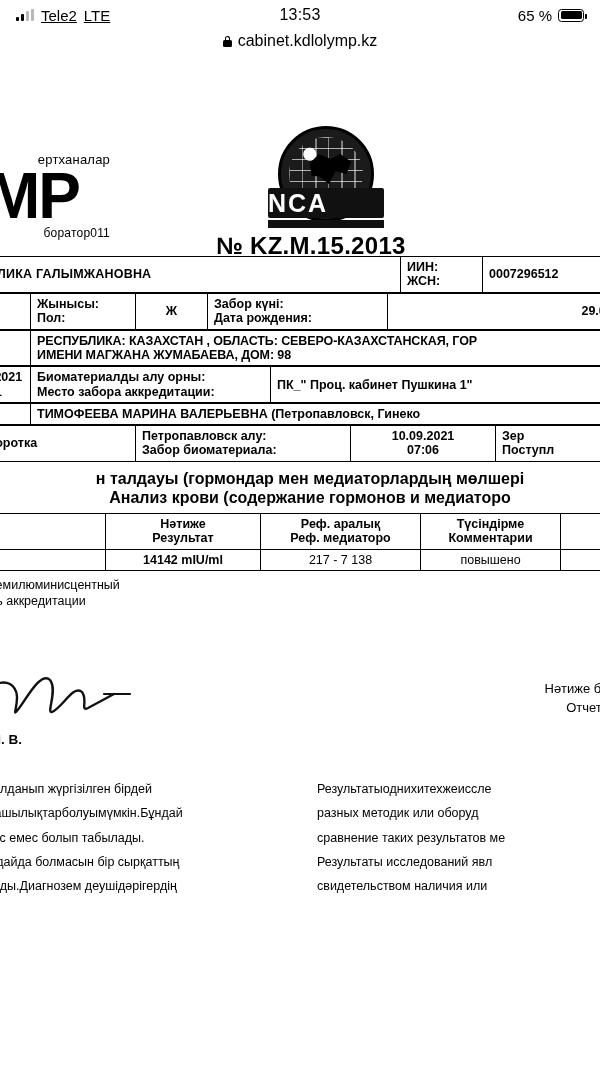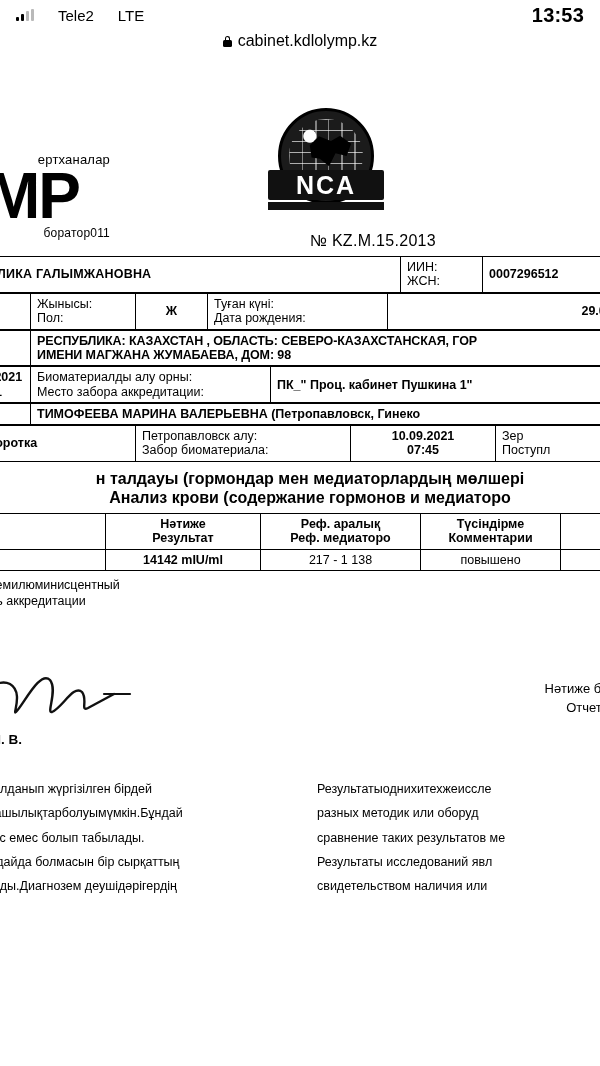--- a/index.html
+++ b/index.html
@@ -22,27 +22,28 @@
     display: flex;
     align-items: center;
     padding: 4px 16px 0 16px;
     font-size: 15px;
     font-weight: bold;
     box-sizing: border-box;
   }
   .sb-left {
     display: flex;
     align-items: center;
-    gap: 24px;
+    gap: 7px;
     flex: 1 1 0;
+    text-decoration: underline;
   }
   .sb-center {
     flex: 0 0 auto;
-    font-size: 20px;
-    font-weight: bold;
+    font-size: 16px;
+    font-weight: normal;
     letter-spacing: 0.2px;
   }
   .sb-right {
     flex: 1 1 0;
     display: flex;
     align-items: center;
     justify-content: flex-end;
     gap: 6px;
     font-size: 15px;
     font-weight: normal;
@@ -178,23 +179,23 @@
     font-size: 12px;
     letter-spacing: .2px;
     white-space: nowrap;
     text-align: right;
     margin-left: 6px;
   }
 
   .nca {
     position: absolute;
     left: 296px;
-    top: 12px;
+    top: 30px;
     width: 120px;
-    text-align: center;
+    text-align: left;
   }
   .globe {
     width: 96px;
     height: 96px;
     border-radius: 50%;
     margin: 0 auto;
     background:
       radial-gradient(circle at 32% 28%, #ffffff 0 6px, transparent 7px),
       #1b1b1b;
     position: relative;
@@ -241,42 +242,42 @@
     height: 8px;
     background: #111;
     position: relative;
     z-index: 3;
   }
   .cert-no {
     position: absolute;
     left: 246px;
     top: 136px;
     width: 220px;
-    text-align: right;
-    font-size: 16px;
-    font-weight: normal;
+    text-align: left;
+    font-size: 24px;
+    font-weight: bold;
     letter-spacing: .3px;
   }
 
   
   table.doc-t {
     border-collapse: collapse;
     width: 680px;
     table-layout: fixed;
   }
   table.doc-t td {
     border: 1px solid #000;
     padding: 3px 6px;
     font-size: 12.5px;
     vertical-align: middle;
   }
   .b { font-weight: bold; }
   .c { text-align: center; }
   .r { text-align: right; }
-  .two-line { line-height: 1.15; }
+  .two-line { line-height: 1.15; font-weight: bold; }
   .nm { font-size: 15px; font-weight: bold; letter-spacing: .2px; }
   .big { font-size: 15px; font-weight: bold; }
 
   .addr td { font-size: 12px; font-weight: bold; letter-spacing: -.1px; }
   .doctor td { font-size: 13px; font-weight: bold; padding: 6px; }
 
   .title-block {
     text-align: center;
     padding: 8px 0 4px 0;
   }
@@ -359,20 +360,26 @@
     <span class="signal">
         <i></i>
         <i></i>
         <i></i>
         <i></i>
       </span>
     <span class="carrier">Tele2</span>
     <span class="lte">LTE</span>
   </div>
   <div class="sb-center">13:53</div>
+  <div class="sb-right">
+    <span>65 %</span>
+    <span class="battery">
+        <span></span>
+      </span>
+  </div>
 </div>
 
 <div class="urlbar">
   <span class="lock-icon">
     <span class="shackle"></span>
       <span class="body"></span>
   </span>
   <span>cabinet.kdlolymp.kz</span>
 </div>
 
@@ -423,21 +430,21 @@
         </colgroup>
       <tbody>
           <tr>
         <td class="b">1</td>
         <td class="two-line">
           <div>Жынысы:</div>
           <div>Пол:</div>
         </td>
         <td class="c big">Ж</td>
         <td class="two-line">
-          <div>Туған күні:</div>
+          <div>Забор күні:</div>
           <div>Дата рождения:</div>
         </td>
         <td class="r big">29.07.2000</td>
       </tr>
     </tbody>
       </table>
 
     <table class="doc-t addr">
       <colgroup>
           <col style="width:60px">
@@ -497,21 +504,21 @@
         </colgroup>
       <tbody>
           <tr>
         <td class="b">ыворотка</td>
         <td class="two-line">
           <div>Петропавловск алу:</div>
           <div>Забор биоматериала:</div>
         </td>
         <td class="two-line c b">
           <div>10.09.2021</div>
-          <div>07:45</div>
+          <div>07:06</div>
         </td>
         <td class="two-line">
           <div>Зер</div>
           <div>Поступл</div>
         </td>
       </tr>
     </tbody>
       </table>
 
     <div class="title-block">
@@ -540,21 +547,21 @@
         </th>
         <th>
           <div>Түсіндірме</div>
           <div>Комментарии</div>
         </th>
         <th>&nbsp;</th>
       </tr>
       <tr>
         <td>&nbsp;</td>
         <td class="res-val">14142 mIU/ml</td>
-        <td class="c">217 - 1 138</td>
+        <td class="c">217 - 7 138</td>
         <td class="c">повышено</td>
         <td>&nbsp;</td>
       </tr>
     </tbody>
       </table>
 
     <div class="method">
       <div>трохемилюминисцентный</div>
       <div>ласть аккредитации</div>
     </div>

